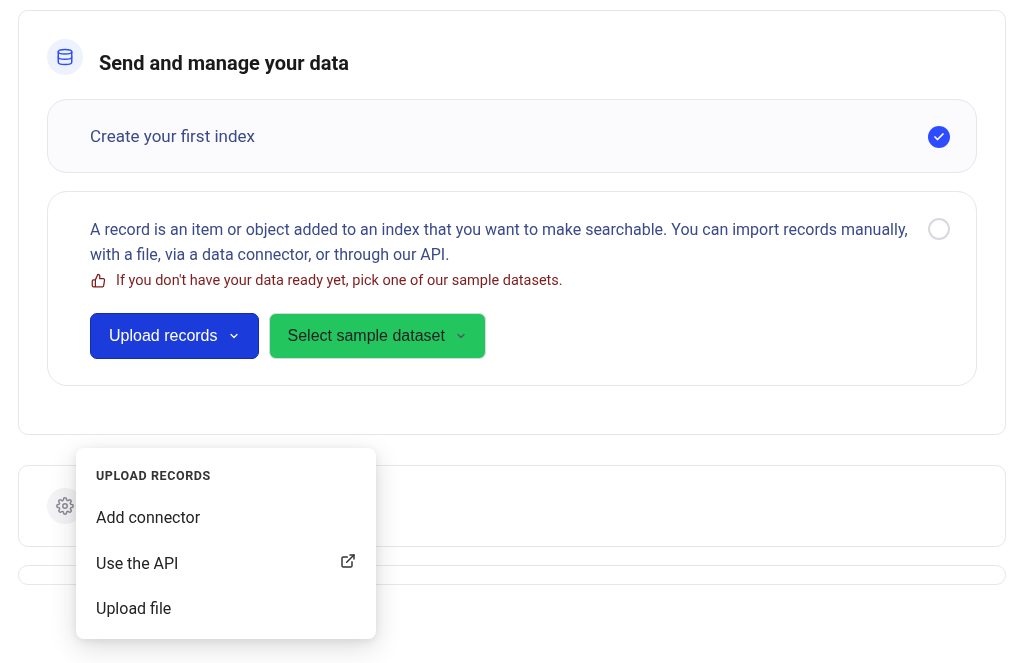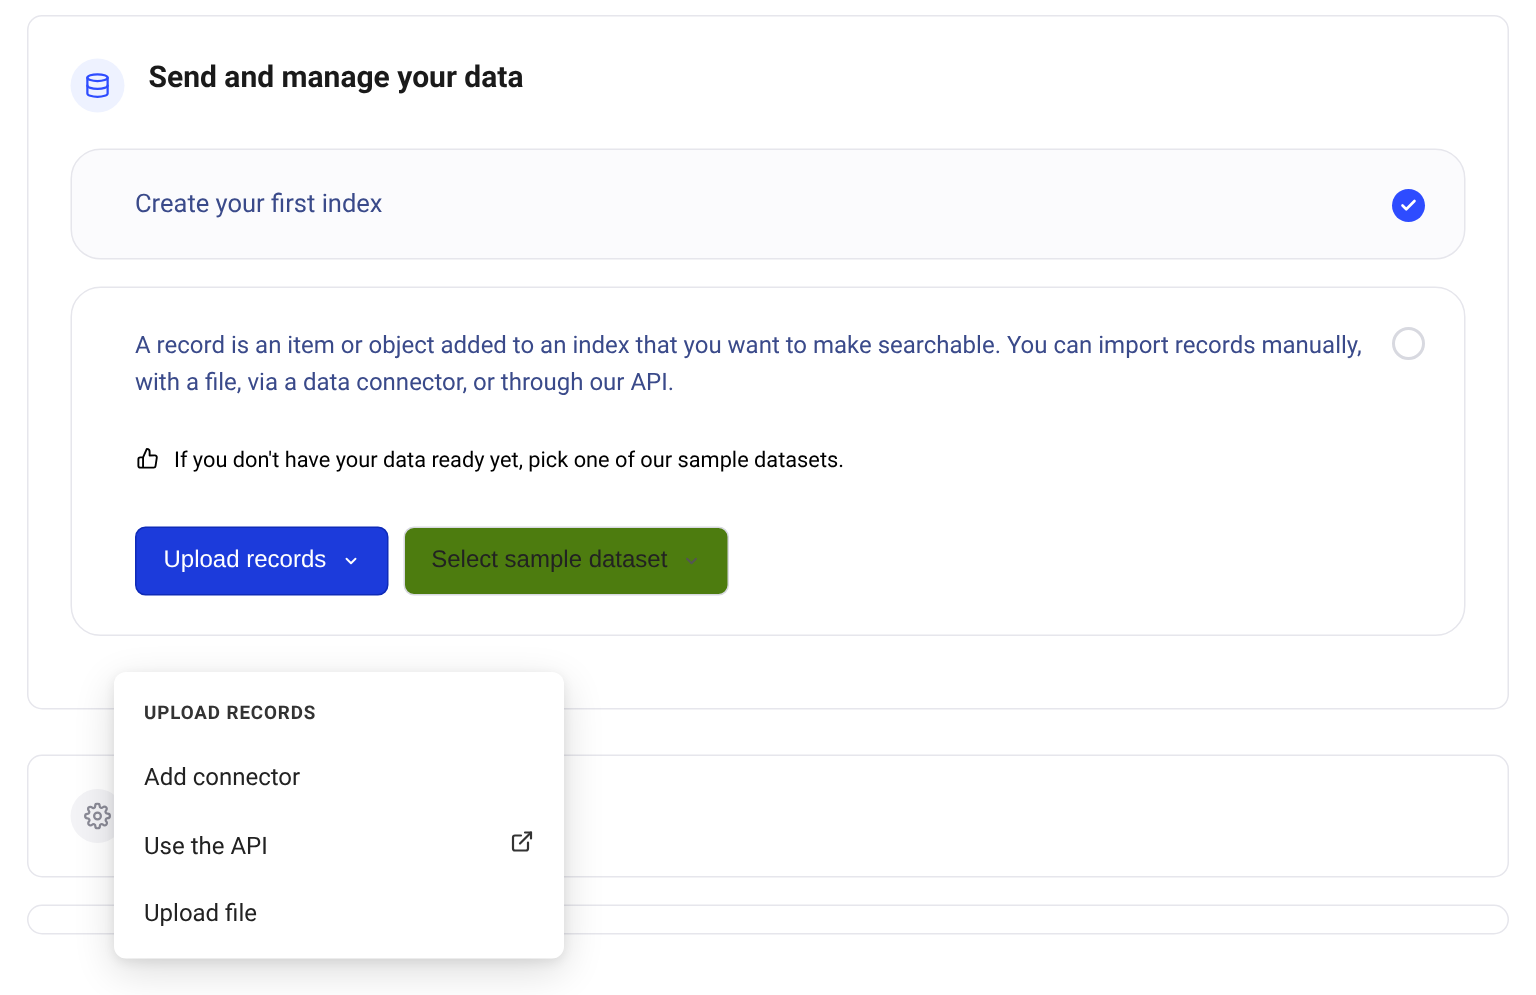--- a/index.html
+++ b/index.html
@@ -13,21 +13,21 @@
   }
   .main-card {
     margin: 10px 18px 0 18px;
     border: 1px solid #e6e6ec;
     border-radius: 10px;
     padding: 28px 28px 30px 28px;
     background: #fff;
   }
   .section-header {
     display: flex;
-    align-items: flex-start;
+    align-items: flex-end;
     gap: 16px;
     margin-bottom: 24px;
   }
   .icon-badge {
     width: 36px;
     height: 36px;
     border-radius: 50%;
     background: #eef2ff;
     display: flex;
     align-items: center;
@@ -79,29 +79,29 @@
   .step.active .step-title {
     font-size: 18px;
     font-weight: 700;
     color: #1a1a1a;
     margin-bottom: 12px;
   }
   .step-desc {
     color: #3a4a8a;
     font-size: 16px;
     line-height: 1.55;
-    margin-bottom: 30px;
+    margin-bottom: 4px;
   }
   .tip {
     display: flex;
-    align-items: flex-start;
+    align-items: center;
     gap: 10px;
-    color: #000000;
+    color: #7f1d1d;
     font-size: 14.5px;
-    margin-bottom: 36px;
+    margin-bottom: 24px;
   }
   .tip-icon {
     width: 16px;
     height: 16px;
     display: flex;
     align-items: center;
     justify-content: center;
   }
   .btn-row { display: flex; gap: 10px; }
   .btn {
@@ -114,21 +114,21 @@
     font-size: 16px;
     cursor: pointer;
     border: 1px solid transparent;
   }
   .btn-primary {
     background: #1c3bdb;
     color: #fff;
     border: 1px solid #0f2bb8;
   }
   .btn-secondary {
-    background: #4d7c0f;
+    background: #22c55e;
     color: #222;
     border: 1px solid #d8d9e0;
   }
   .chevron {
     width: 12px;
     height: 12px;
     display: flex;
     align-items: center;
     justify-content: center;
   }

